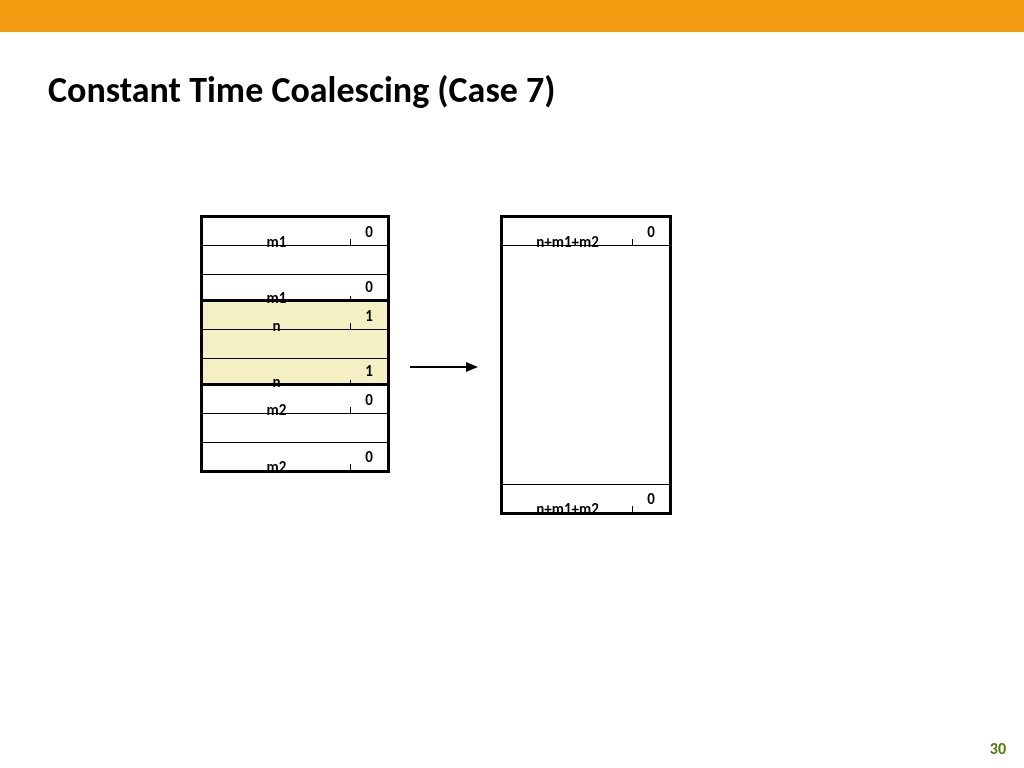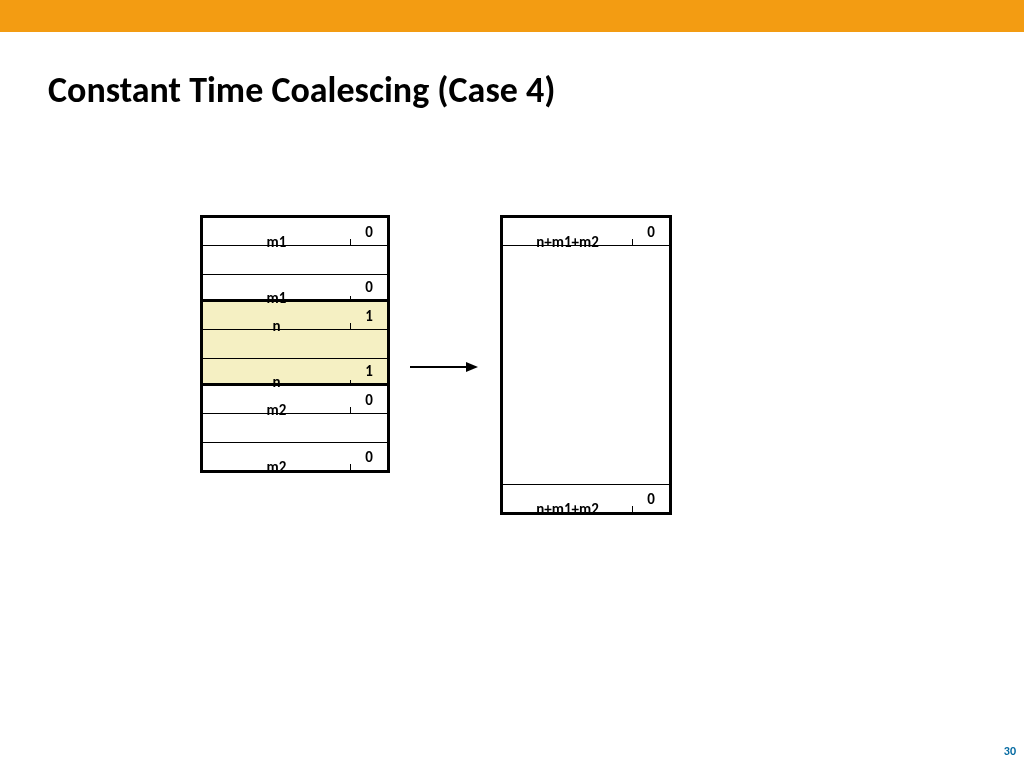--- a/index.html
+++ b/index.html
@@ -20,25 +20,25 @@
   .title {
     position: absolute;
     left: 48px;
     top: 68px;
     font-size: 36px;
     font-weight: 700;
     color: #000;
   }
   .page-num {
     position: absolute;
-    right: 8px;
+    right: 18px;
     bottom: 10px;
-    font-size: 12px;
+    font-size: 16px;
     font-weight: 700;
-    color: #0369a1;
+    color: #4d7c0f;
   }
 
   
   .mem-block {
     position: absolute;
     border: 3px solid #000;
     box-sizing: border-box;
   }
   .row {
     display: flex;
@@ -84,21 +84,21 @@
     width: 70px;
     height: 14px;
   }
   .arrow svg { display: block; }
 </style>
 </head>
 <body>
 
 <div class="top-bar"></div>
 
-<div class="title">Constant Time Coalescing (Case 4)</div>
+<div class="title">Constant Time Coalescing (Case 7)</div>
 
 <div id="block-left" class="mem-block">
 
   <div class="row bb">
     <div class="size-cell">m1</div>
     <div class="flag-cell">0</div>
   </div>
   <div class="payload" style="height:28px"></div>
   <div class="row bt heavy-bot">
     <div class="size-cell">m1</div>

